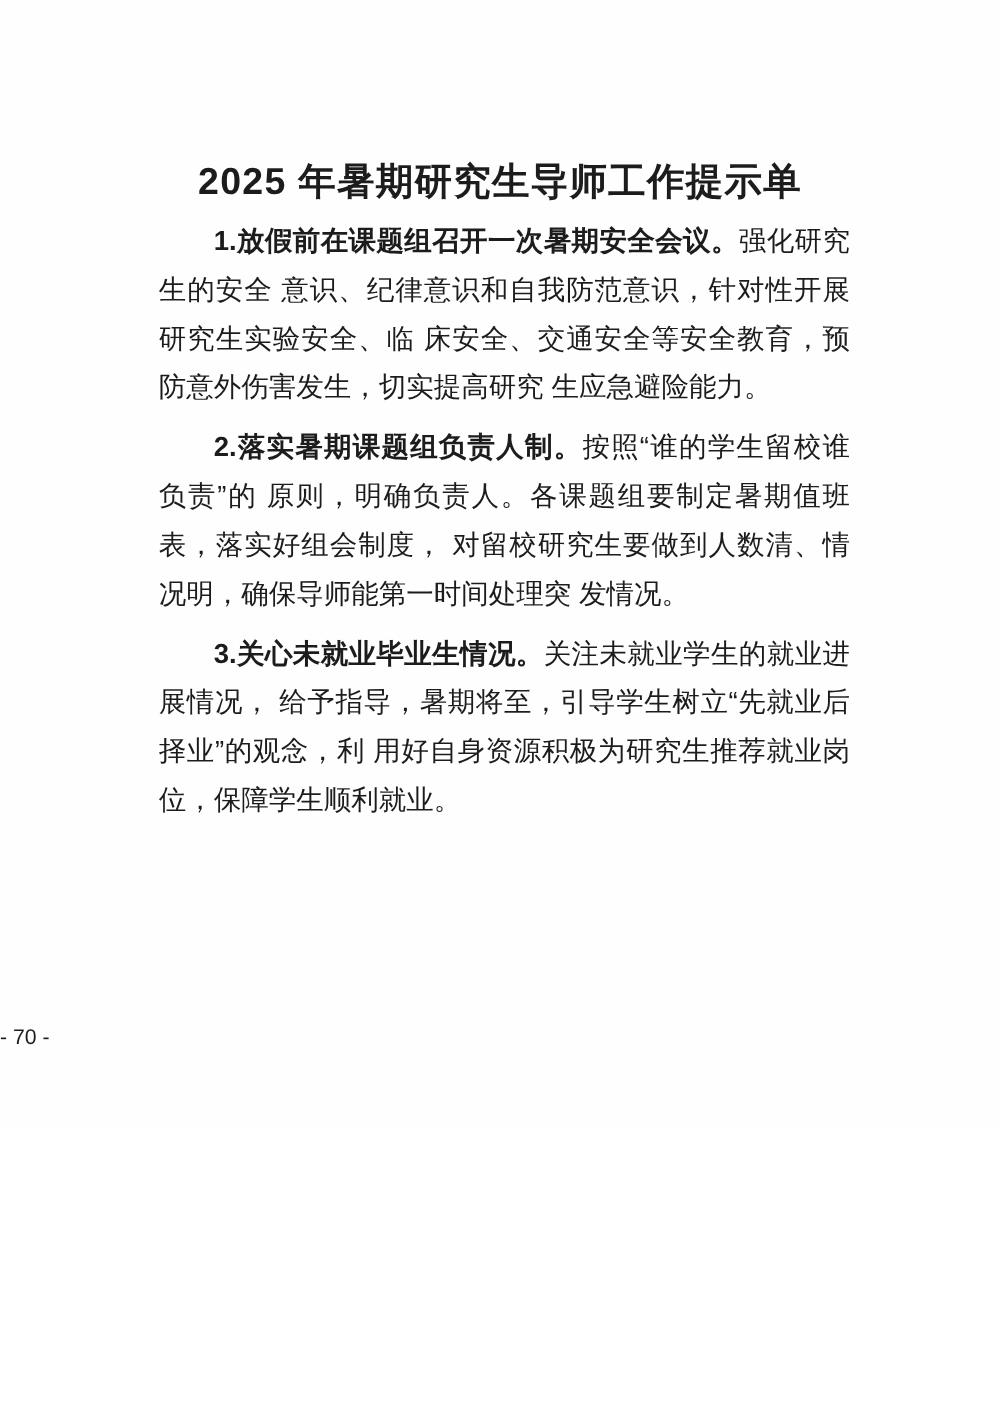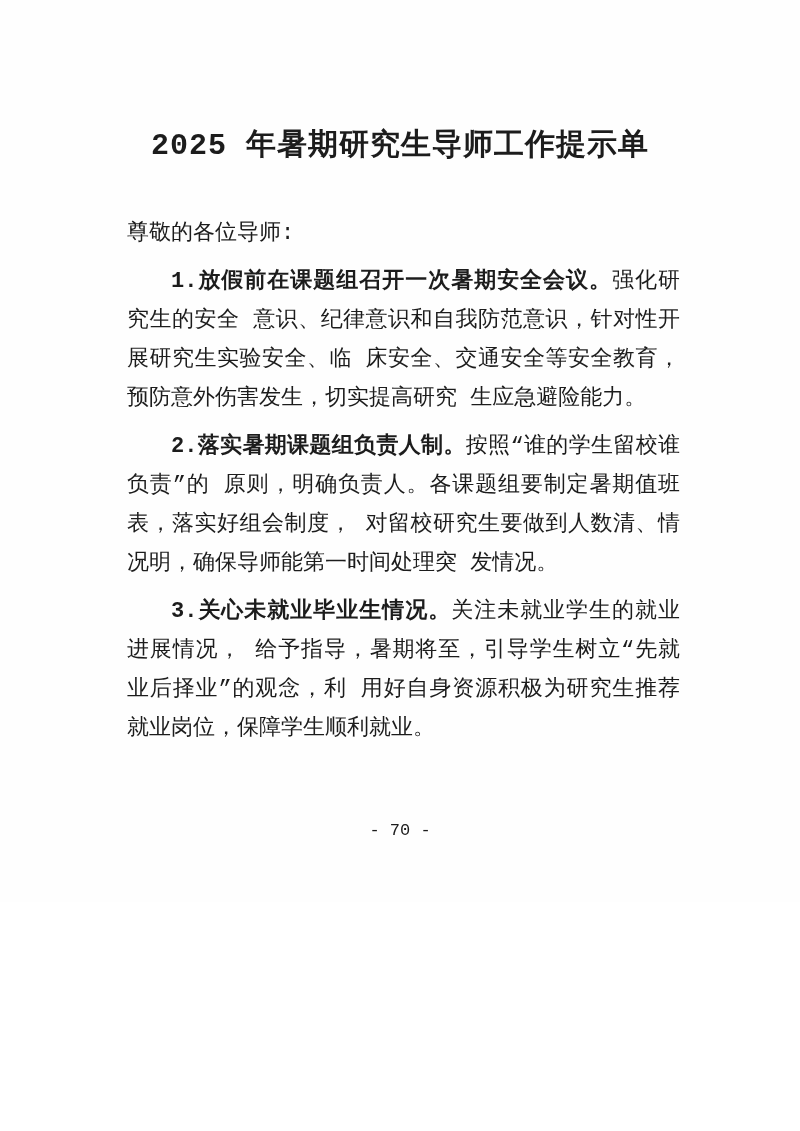--- a/index.html
+++ b/index.html
@@ -6,21 +6,21 @@
     margin: 0;
     padding: 0;
     background: #ffffff;
   }
   .page {
     position: relative;
     width: 800px;
     height: 902px;
     background: #fefefdff;
     background-color: #fefefe;
-    font-family: Liberation Mono, monospace;
+    font-family: Liberation Sans, sans-serif;
     color: #1c1c1c;
     overflow: hidden;
     box-sizing: border-box;
   }
   .doc-title {
     margin: 0;
     padding-top: 128px;
     text-align: center;
     font-size: 30px;
     font-weight: bold;
@@ -43,35 +43,34 @@
   }
   .para .lead {
     font-weight: bold;
     margin-top: 28px;
   }
   .page-footer {
     position: absolute;
     left: 0;
     bottom: 62px;
     width: 100%;
-    text-align: center;
+    text-align: left;
     font-size: 17px;
     color: #1c1c1c;
   }
 </style>
 </head>
 <body>
 
 <div class="page">
 
   <h1 class="doc-title">2025 年暑期研究生导师工作提示单</h1>
 
   <div class="content">
 
-    <p class="salutation">尊敬的各位导师:</p>
 
 
     <p class="para"><span class="lead">1.放假前在课题组召开一次暑期安全会议。</span><span>强化研究生的安全 意识、纪律意识和自我防范意识，针对性开展研究生实验安全、临 床安全、交通安全等安全教育，预防意外伤害发生，切实提高研究 生应急避险能力。</span></p>
 
     <p class="para"><span class="lead">2.落实暑期课题组负责人制。</span><span>按照“谁的学生留校谁负责”的 原则，明确负责人。各课题组要制定暑期值班表，落实好组会制度， 对留校研究生要做到人数清、情况明，确保导师能第一时间处理突 发情况。</span></p>
 
     <p class="para"><span class="lead">3.关心未就业毕业生情况。</span><span>关注未就业学生的就业进展情况， 给予指导，暑期将至，引导学生树立“先就业后择业”的观念，利 用好自身资源积极为研究生推荐就业岗位，保障学生顺利就业。</span></p>
 
   </div>
 

